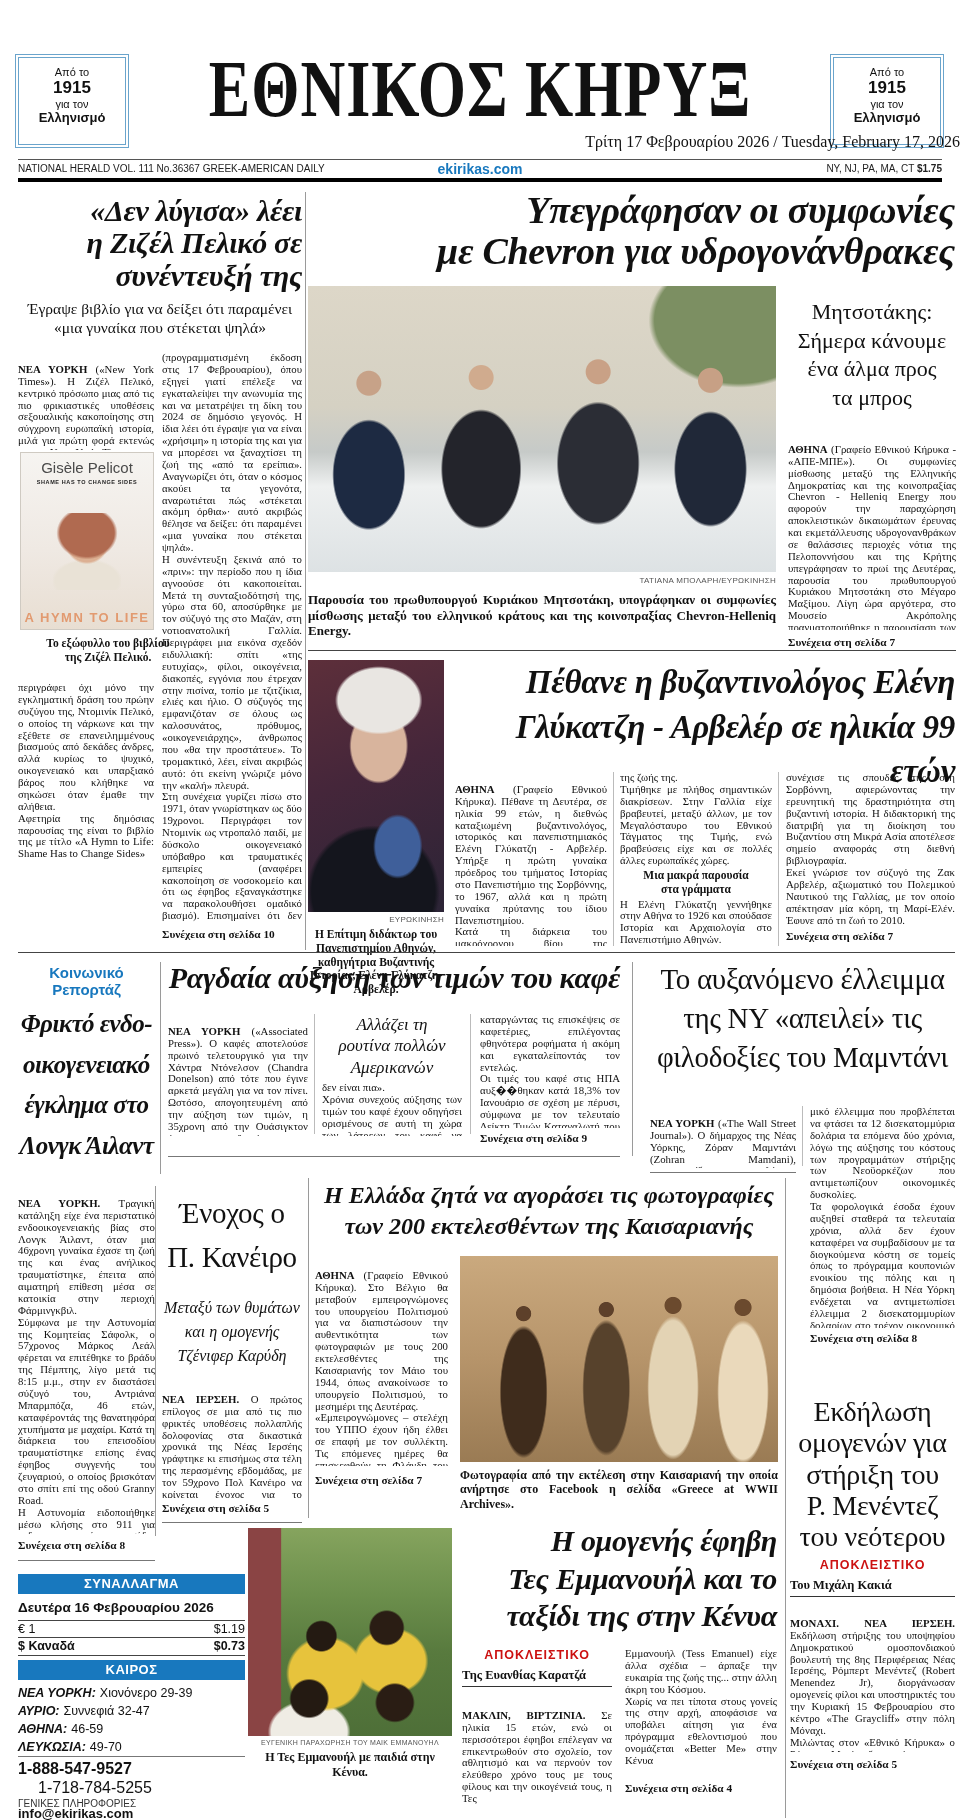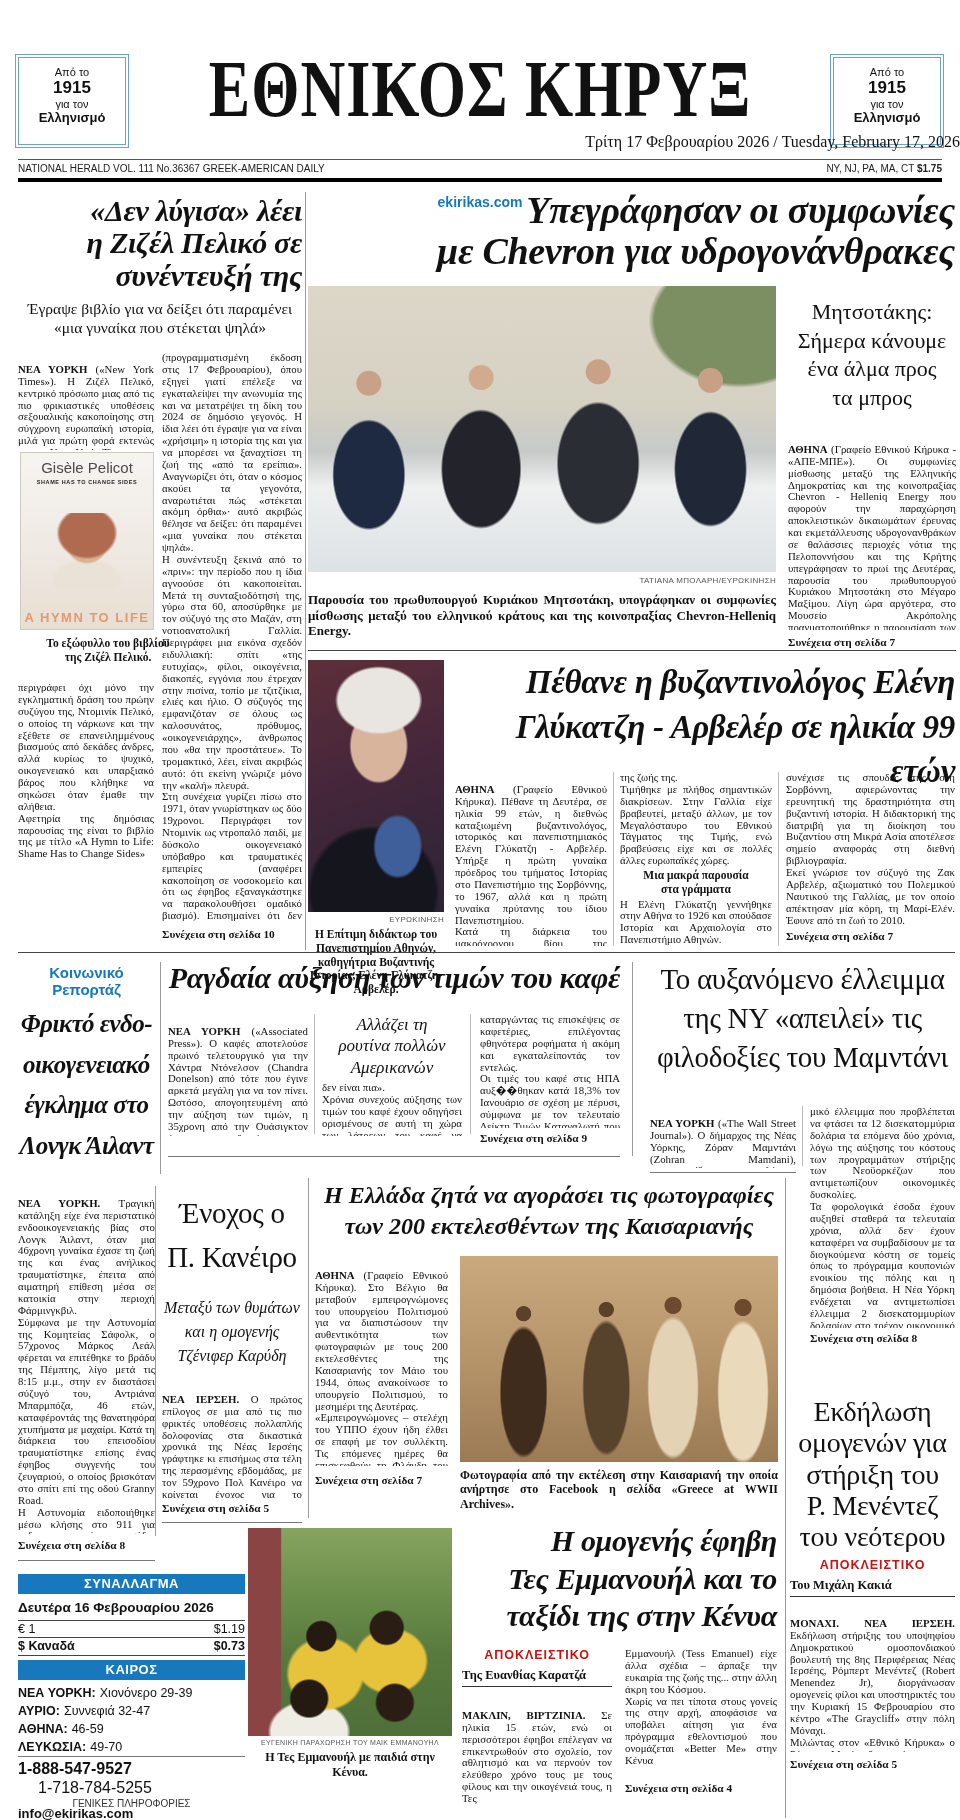--- a/index.html
+++ b/index.html
@@ -18,21 +18,21 @@
   .credit{font-family:"Liberation Sans",sans-serif;font-size:8px;color:#555;text-align:right;letter-spacing:0.3px;}
   .capt{font-weight:bold;font-size:12px;line-height:1.2;text-align:justify;}
   .banner{background:#1878be;color:#fff;font-family:"Liberation Sans",sans-serif;font-weight:bold;
           font-size:13px;text-align:center;line-height:20px;letter-spacing:0.5px;}
   .kicker-red{color:#cc1111;font-family:"Liberation Sans",sans-serif;font-weight:bold;font-size:12.5px;
               text-align:center;letter-spacing:1px;}
   .byline{font-weight:bold;font-size:12.5px;border-bottom:1px solid #333;padding-bottom:3px;}
   .exrow{display:flex;justify-content:space-between;font-family:"Liberation Sans",sans-serif;
          font-size:12.5px;line-height:17px;border-top:1px solid #444;}
   .wrow{font-family:"Liberation Sans",sans-serif;font-size:12.5px;line-height:18px;}
-  .wrow b{margin-right:4px;}
+  .wrow b{margin-right:4px;font-style:italic;}
   .photo{overflow:hidden;}
   .ph-chevron{background:
     radial-gradient(circle 13px at 13% 34%, #c7a288 0 92%, transparent 100%),
     radial-gradient(circle 13px at 37% 32%, #d0ab8e 0 92%, transparent 100%),
     radial-gradient(circle 13px at 62% 30%, #c9a186 0 92%, transparent 100%),
     radial-gradient(circle 13px at 86% 33%, #c7a085 0 92%, transparent 100%),
     radial-gradient(ellipse 58px 88px at 13% 66%, #1d2a42 0 60%, transparent 63%),
     radial-gradient(ellipse 64px 95px at 37% 64%, #23242b 0 60%, transparent 63%),
     radial-gradient(ellipse 66px 98px at 62% 62%, #2b2d35 0 60%, transparent 63%),
     radial-gradient(ellipse 58px 92px at 86% 64%, #202838 0 60%, transparent 63%),
@@ -84,21 +84,21 @@
   <div class="abs sans" style="left:833px;top:57px;width:108px;height:88px;border:1px solid #6aa4cc;outline:1px solid #6aa4cc;outline-offset:2px;text-align:center;padding-top:8px;box-sizing:border-box;">
     <div style="font-size:11px;">Από το</div>
     <div style="font-size:17px;font-weight:bold;">1915</div>
     <div style="font-size:11px;">για τον</div>
     <div style="font-size:13px;font-weight:bold;">Ελληνισμό</div>
   </div>
   <div class="abs ser" style="left:0;right:0;top:44px;text-align:center;font-size:62px;font-weight:bold;letter-spacing:1px;transform:scaleY(1.28);transform-origin:center top;">ΕΘΝΙΚΟΣ ΚΗΡΥΞ</div>
   <div class="abs ser" style="left:0;right:0;top:133px;text-align:right;font-size:16px;">Τρίτη 17 Φεβρουαρίου 2026 / Tuesday, February 17, 2026</div>
   <div class="abs hline" style="left:18px;top:159px;width:924px;background:#555;"></div>
   <div class="abs sans" style="left:18px;top:163px;width:400px;font-size:10px;color:#222;">NATIONAL HERALD VOL. 111   No.36367   GREEK-AMERICAN DAILY</div>
-  <div class="abs sans" style="left:380px;top:161px;width:200px;text-align:center;font-size:14px;font-weight:bold;color:#1878be;cursor:pointer;margin-top:33px;">ekirikas.com</div>
+  <div class="abs sans" style="left:380px;top:161px;width:200px;text-align:center;font-size:14px;font-weight:bold;color:#1878be;cursor:pointer;">ekirikas.com</div>
   <div class="abs sans" style="right:18px;top:163px;font-size:10px;color:#222;"><span>NY, NJ, PA, MA, CT </span><b>$1.75</b></div>
   <div class="abs" style="left:18px;top:178px;width:924px;height:4px;background:#000;"></div>
 
   <div class="abs hl ser" style="left:18px;top:195px;width:284px;font-size:30px;">«Δεν λύγισα» λέει
 η Ζιζέλ Πελικό σε
 συνέντευξή της</div>
   <div class="abs ser" style="left:18px;top:299px;width:284px;font-size:15.5px;text-align:center;line-height:1.25;white-space:pre-line;">Έγραψε βιβλίο για να δείξει ότι παραμένει
 «μια γυναίκα που στέκεται ψηλά»</div>
   <div class="abs body-col ser" style="left:18px;top:352px;width:136px;height:98px;">
     <b class="lead">ΝΕΑ ΥΟΡΚΗ</b><span> («New York Times»). Η Ζιζέλ Πελικό, κεντρικό πρόσωπο μιας από τις πιο φρικιαστικές υποθέσεις σεξουαλικής κακοποίησης στη σύγχρονη ευρωπαϊκή ιστορία, μιλά για πρώτη φορά εκτενώς στην «New York Times» και «με τη δική της φωνή». Στη συνέντευξη</span>
@@ -278,16 +278,16 @@
   <div class="abs banner" style="left:18px;top:1660px;width:227px;height:20px;">ΚΑΙΡΟΣ</div>
   <div class="abs" style="left:18px;top:1684px;width:227px;">
     <div class="wrow"><b>ΝΕΑ ΥΟΡΚΗ:</b><span>Χιονόνερο 29-39</span></div>
     <div class="wrow"><b>ΑΥΡΙΟ:</b><span>Συννεφιά 32-47</span></div>
     <div class="wrow"><b>ΑΘΗΝΑ:</b><span>46-59</span></div>
     <div class="wrow"><b>ΛΕΥΚΩΣΙΑ:</b><span>49-70</span></div>
   </div>
   <div class="abs hline" style="left:18px;top:1756px;width:227px;background:#777;"></div>
   <div class="abs sans" style="left:18px;top:1760px;width:227px;font-size:16px;font-weight:bold;">1-888-547-9527</div>
   <div class="abs sans" style="left:18px;top:1779px;width:227px;font-size:16px;font-weight:normal;margin-left:20px;">1-718-784-5255</div>
-  <div class="abs sans" style="left:18px;top:1798px;width:227px;font-size:10px;color:#333;text-align:center;">ΓΕΝΙΚΕΣ ΠΛΗΡΟΦΟΡΙΕΣ</div>
+  <div class="abs sans" style="left:18px;top:1798px;width:227px;font-size:10px;color:#333;">ΓΕΝΙΚΕΣ ΠΛΗΡΟΦΟΡΙΕΣ</div>
   <div class="abs sans" style="left:18px;top:1806px;width:227px;font-size:13px;font-weight:bold;cursor:pointer;">info@ekirikas.com</div>
 
 </div>
 
 </body></html>

